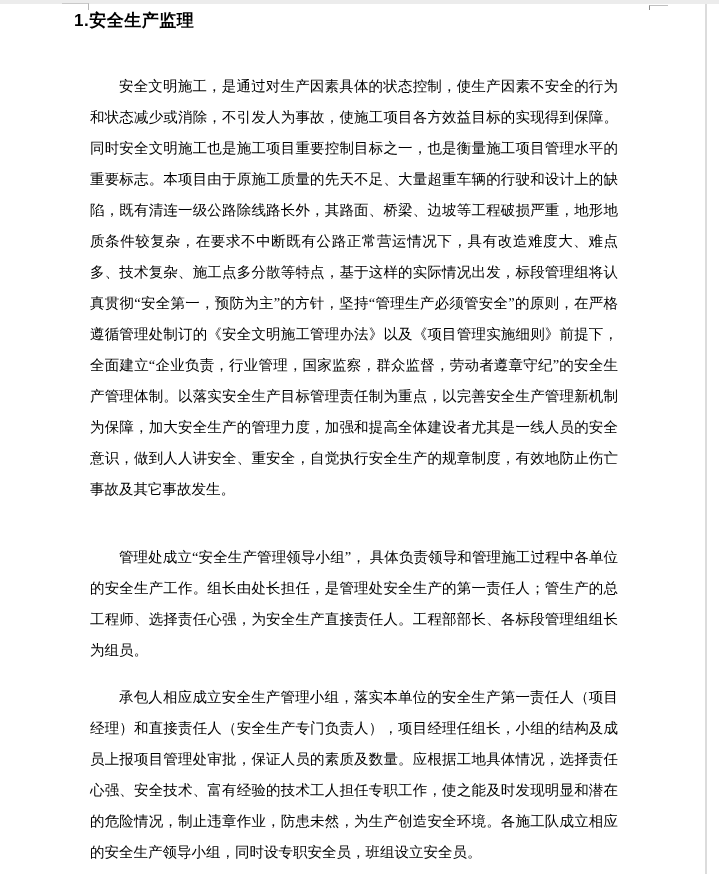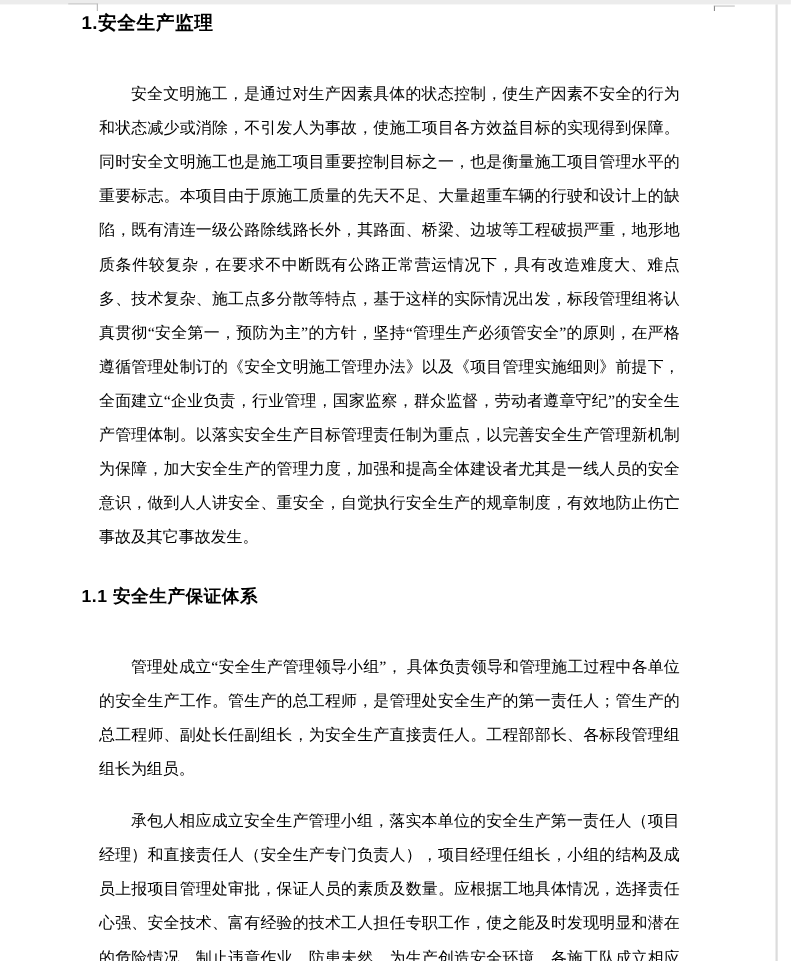--- a/index.html
+++ b/index.html
@@ -90,21 +90,20 @@
   <div class="top-strip"></div>
   <div class="crop-tl"></div>
   <div class="crop-tr"></div>
   <div class="page-edge"></div>
 
   <div class="content">
     <h1 class="doc-h1">1.安全生产监理</h1>
 
     <p class="body-para">安全文明施工，是通过对生产因素具体的状态控制，使生产因素不安全的行为和状态减少或消除，不引发人为事故，使施工项目各方效益目标的实现得到保障。同时安全文明施工也是施工项目重要控制目标之一，也是衡量施工项目管理水平的重要标志。本项目由于原施工质量的先天不足、大量超重车辆的行驶和设计上的缺陷，既有清连一级公路除线路长外，其路面、桥梁、边坡等工程破损严重，地形地质条件较复杂，在要求不中断既有公路正常营运情况下，具有改造难度大、难点多、技术复杂、施工点多分散等特点，基于这样的实际情况出发，标段管理组将认真贯彻“安全第一，预防为主”的方针，坚持“管理生产必须管安全”的原则，在严格遵循管理处制订的《安全文明施工管理办法》以及《项目管理实施细则》前提下，全面建立“企业负责，行业管理，国家监察，群众监督，劳动者遵章守纪”的安全生产管理体制。以落实安全生产目标管理责任制为重点，以完善安全生产管理新机制为保障，加大安全生产的管理力度，加强和提高全体建设者尤其是一线人员的安全意识，做到人人讲安全、重安全，自觉执行安全生产的规章制度，有效地防止伤亡事故及其它事故发生。</p>
 
-    <h2 class="doc-h2">1.1  安全生产保证体系</h2>
 
 
-    <p class="body-para">管理处成立“安全生产管理领导小组”， 具体负责领导和管理施工过程中各单位的安全生产工作。管生产的总工程师，是管理处安全生产的第一责任人；管生产的总工程师、副处长任副组长，为安全生产直接责任人。工程部部长、各标段管理组组长为组员。</p>
+    <p class="body-para">管理处成立“安全生产管理领导小组”， 具体负责领导和管理施工过程中各单位的安全生产工作。组长由处长担任，是管理处安全生产的第一责任人；管生产的总工程师、选择责任心强，为安全生产直接责任人。工程部部长、各标段管理组组长为组员。</p>
 
     <p class="body-para follow">承包人相应成立安全生产管理小组，落实本单位的安全生产第一责任人（项目经理）和直接责任人（安全生产专门负责人），项目经理任组长，小组的结构及成员上报项目管理处审批，保证人员的素质及数量。应根据工地具体情况，选择责任心强、安全技术、富有经验的技术工人担任专职工作，使之能及时发现明显和潜在的危险情况，制止违章作业，防患未然，为生产创造安全环境。各施工队成立相应的安全生产领导小组，同时设专职安全员，班组设立安全员。</p>
 
   </div>
 </div>
 
 </body></html>

